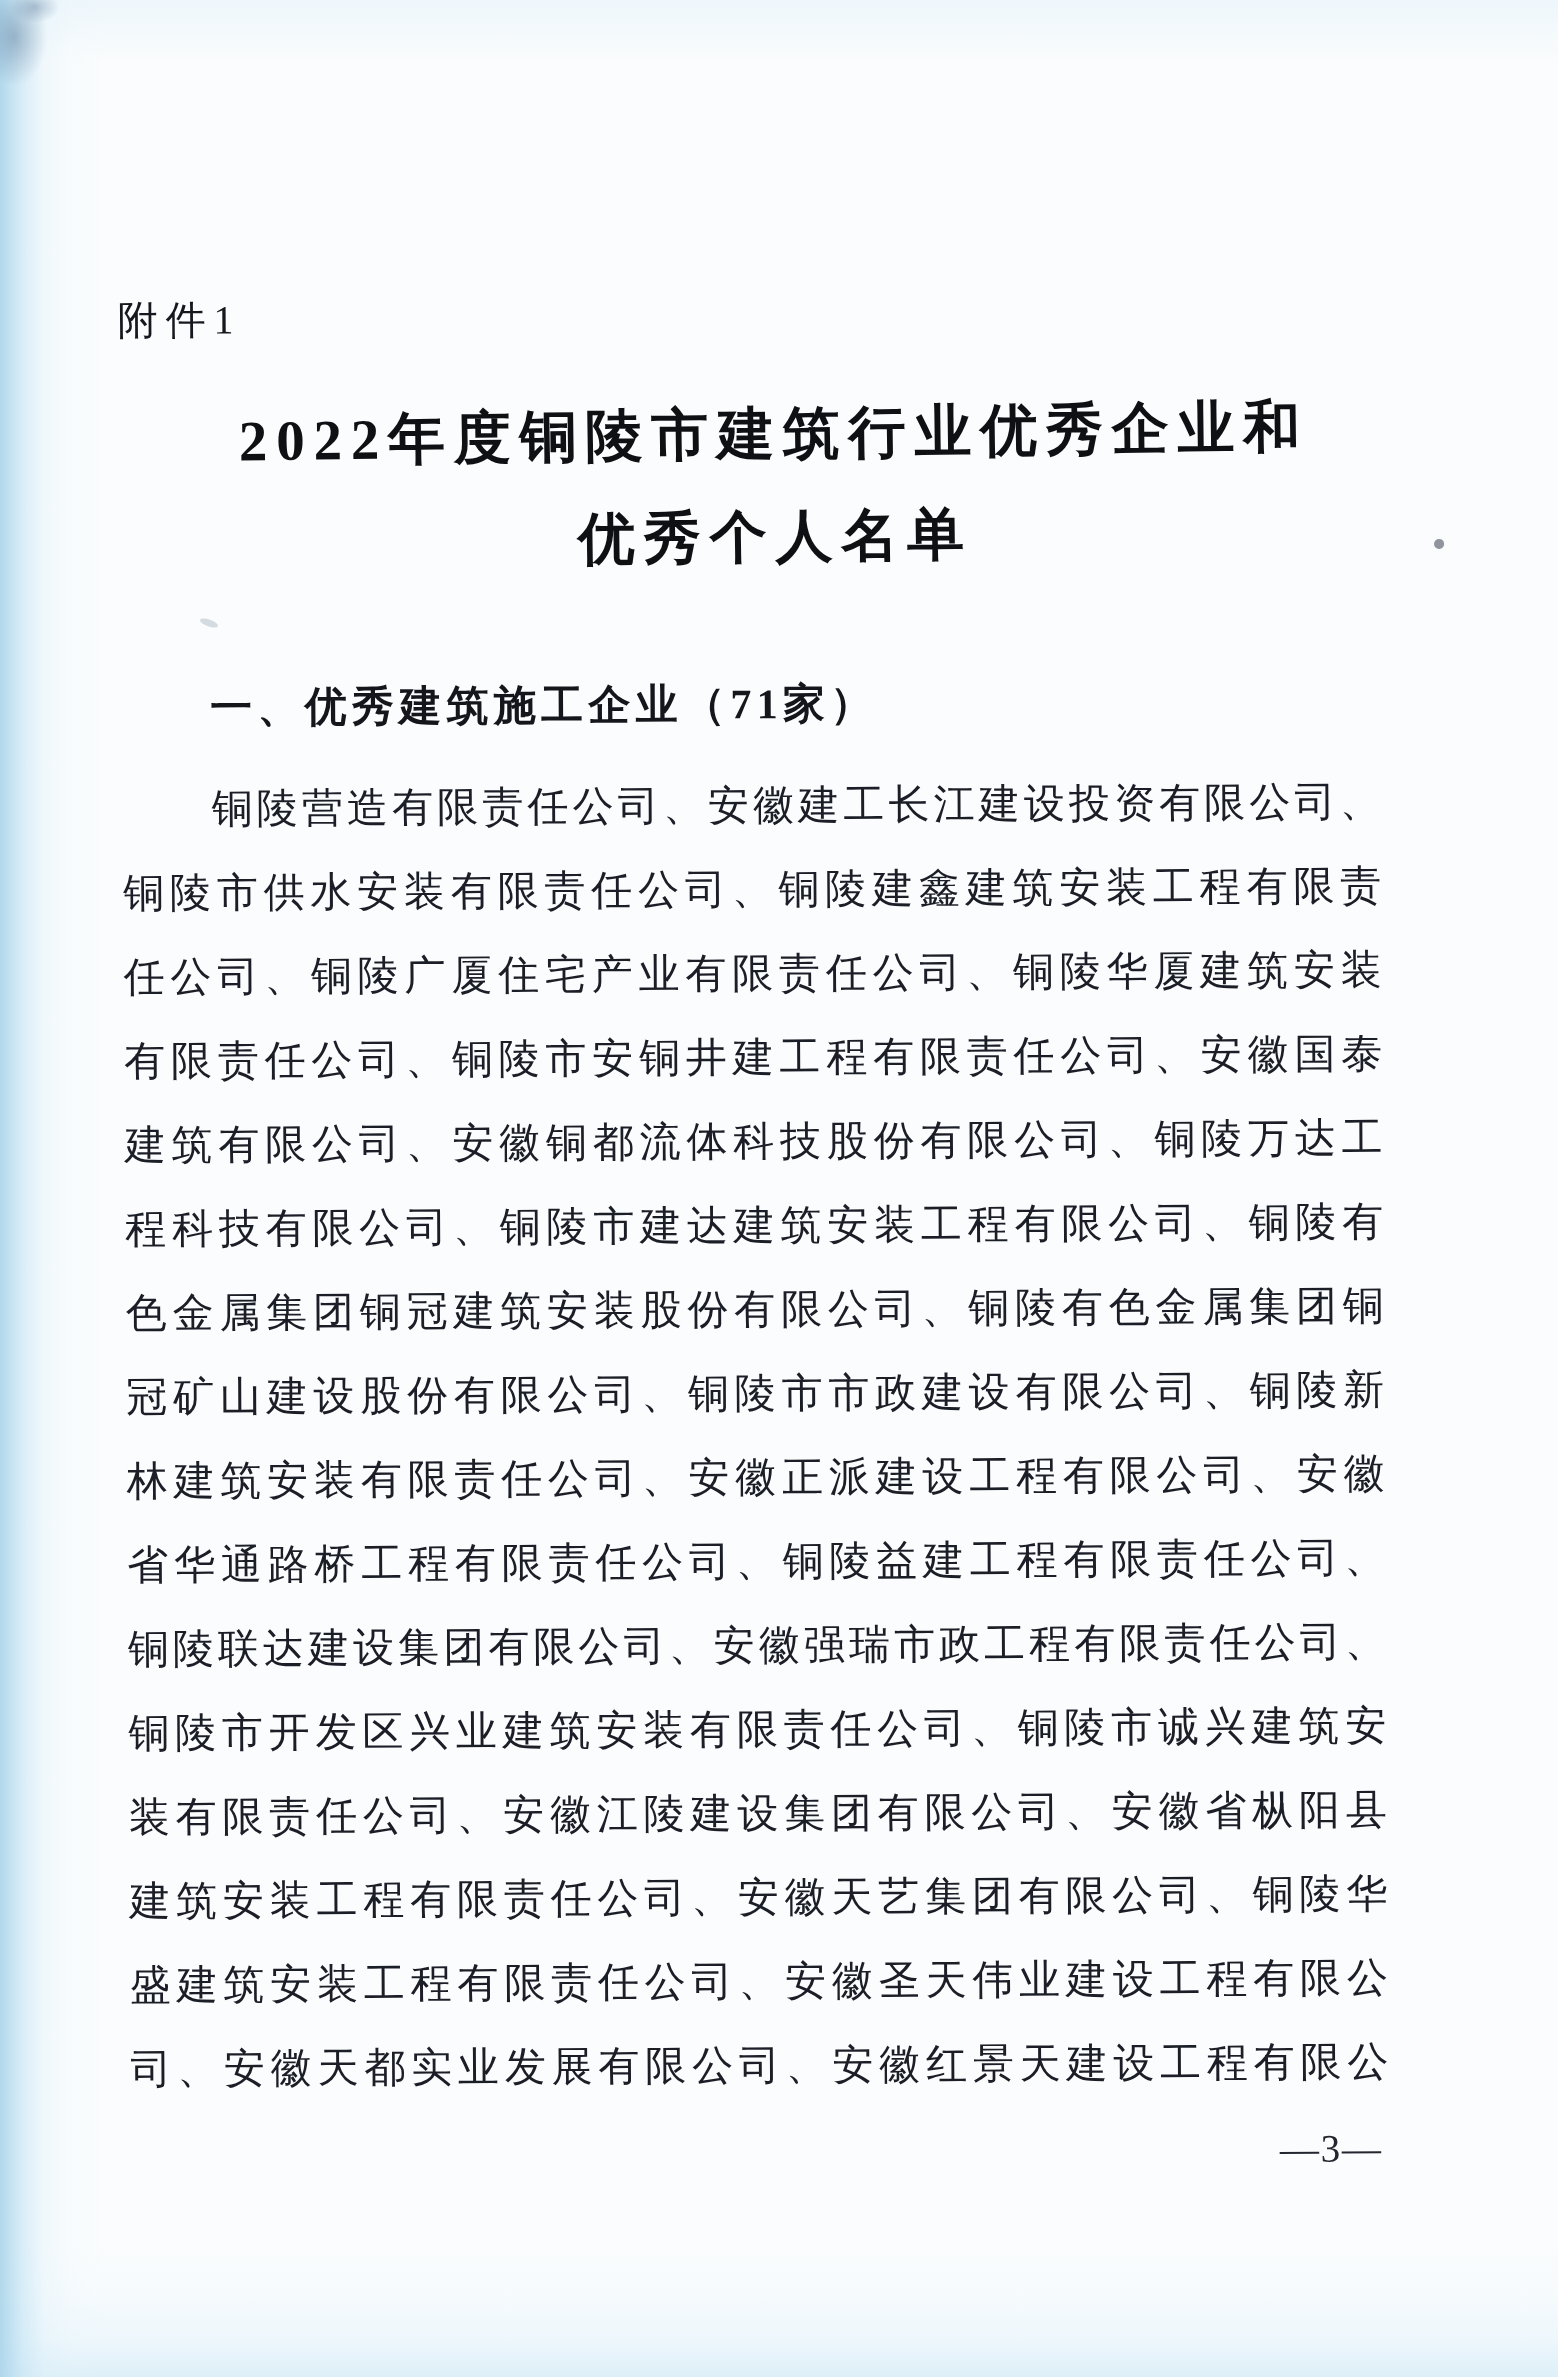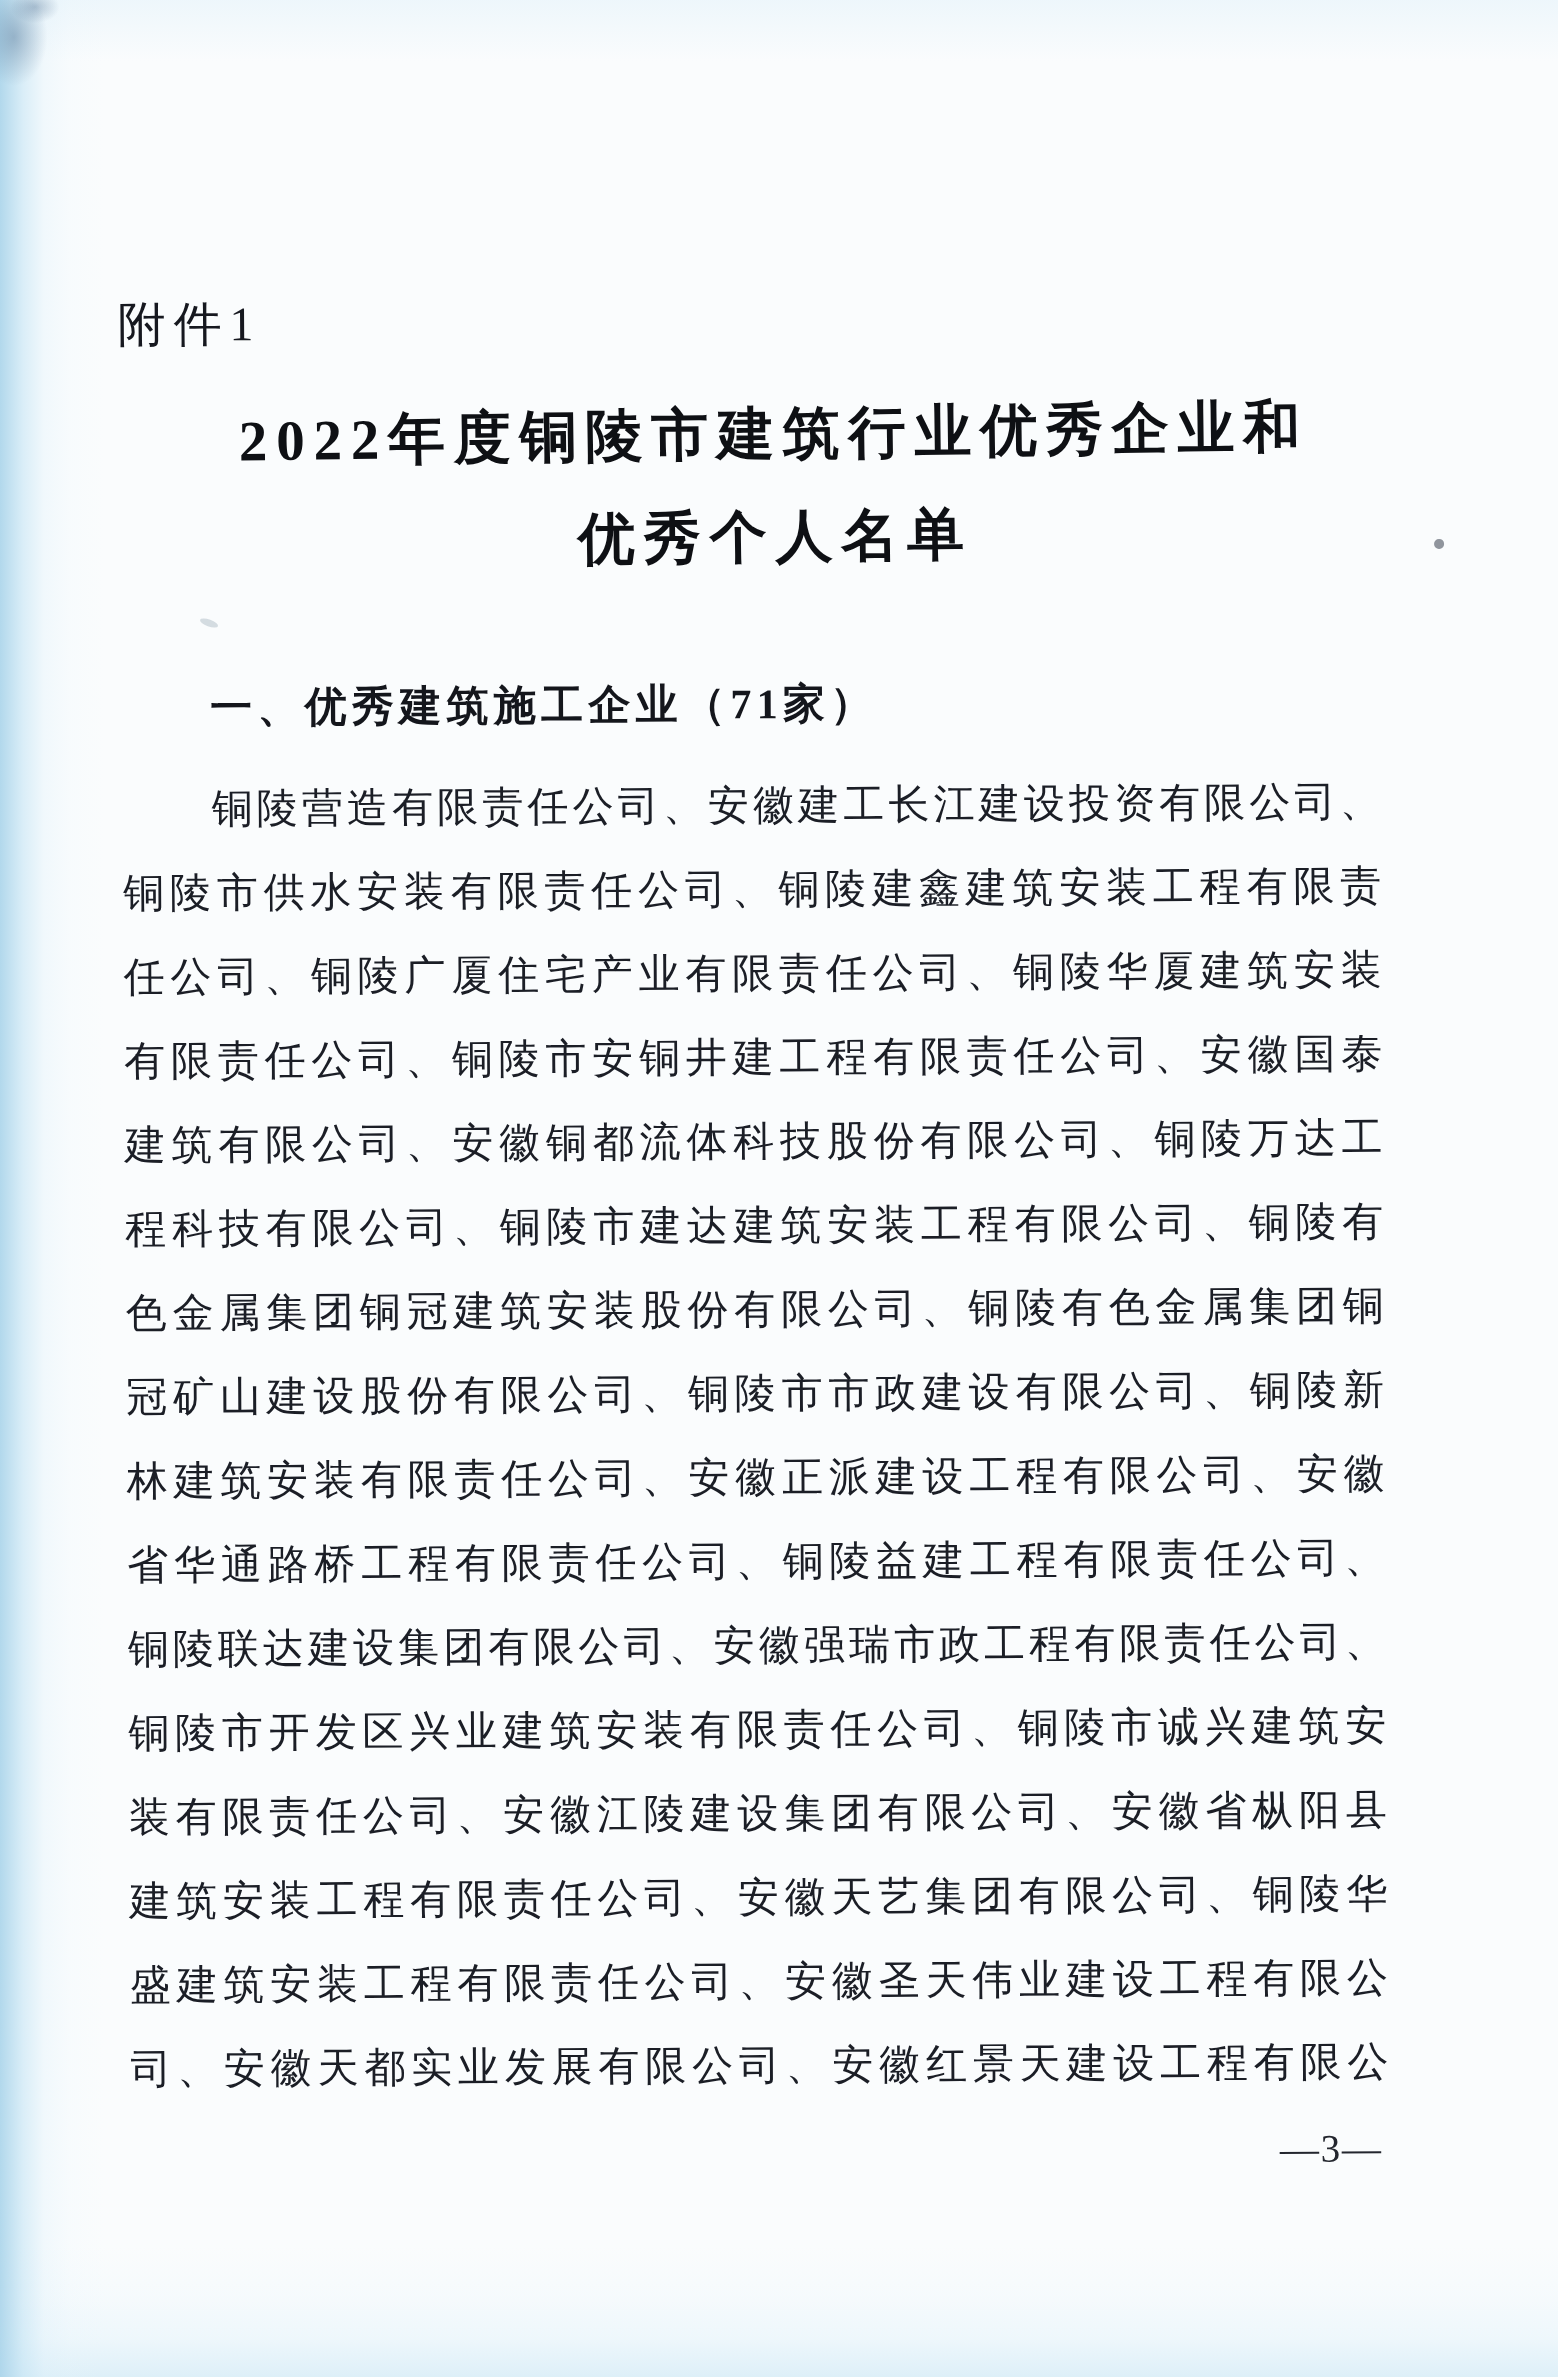--- a/index.html
+++ b/index.html
@@ -14,21 +14,21 @@
       linear-gradient(0deg, rgba(198,229,244,.55) 0px, rgba(216,238,249,.35) 39px, rgba(228,244,252,.18) 83px, transparent 131px),
       linear-gradient(180deg, rgba(214,236,248,.35) 0px, transparent 61px);
   }
   .page-content{
     position:absolute;inset:0;
     transform:rotate(-0.35deg);
     color:#1c1f26;
   }
   .attachment{
     position:absolute;left:123px;top:289px;
-    font-size:48px;letter-spacing:7.9px;color:#16181f;
+    font-size:40px;letter-spacing:7.9px;color:#16181f;
   }
   .doc-title{
     position:absolute;left:0;top:382px;width:1558px;
     text-align:center;font-weight:700;color:#0e1014;
     font-size:57px;letter-spacing:8.8px;line-height:103px;
     transform:rotate(-0.45deg);
   }
   .section-heading{
     position:absolute;left:125px;top:676px;width:1258px;
     font-size:42px;font-weight:700;letter-spacing:5.3px;color:#14161c;

